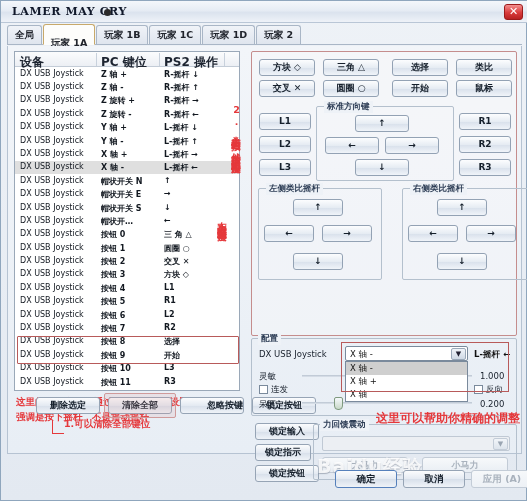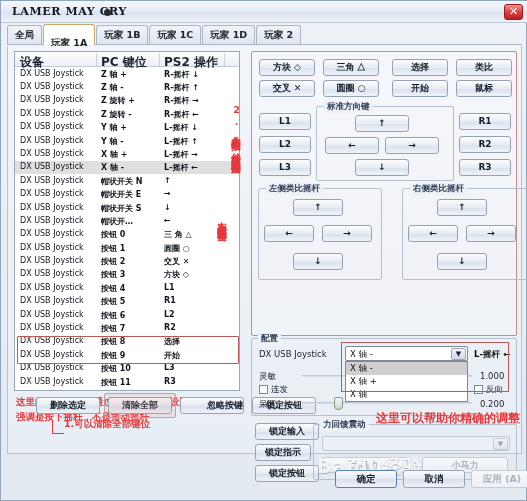--- a/index.html
+++ b/index.html
@@ -430,21 +430,21 @@
     <div class="btn lbtn lb1">清除全部</div>
     <div class="btn lbtn lb2">忽略按键</div>
     <div class="btn lbtn lb3">锁定按钮</div>
     <div class="lb-hl"></div>
     <div class="ann-arrow"></div>
     <div class="ann-clear">1.可以清除全部键位</div>
 
     <div class="rightpanel">
 
       <div class="pbtn" style="left:7px;  top:7px;  width:56px;">方块 ◇</div>
-      <div class="pbtn" style="left:71px; top:7px;  width:56px;font-family:Liberation Serif, serif;">三角 △</div>
+      <div class="pbtn" style="left:71px; top:7px;  width:56px;">三角 △</div>
       <div class="pbtn" style="left:140px;top:7px;  width:56px;">选择</div>
       <div class="pbtn" style="left:204px;top:7px;  width:56px;">类比</div>
 
       <div class="pbtn" style="left:7px;  top:28px; width:56px;">交叉 ✕</div>
       <div class="pbtn" style="left:71px; top:28px; width:56px;">圆圈 ○</div>
       <div class="pbtn" style="left:140px;top:28px; width:56px;">开始</div>
       <div class="pbtn" style="left:204px;top:28px; width:56px;">鼠标</div>
 
       <div class="pbtn" style="left:7px; top:61px;  width:52px;">L1</div>
       <div class="pbtn" style="left:7px; top:84px;  width:52px;">L2</div>

